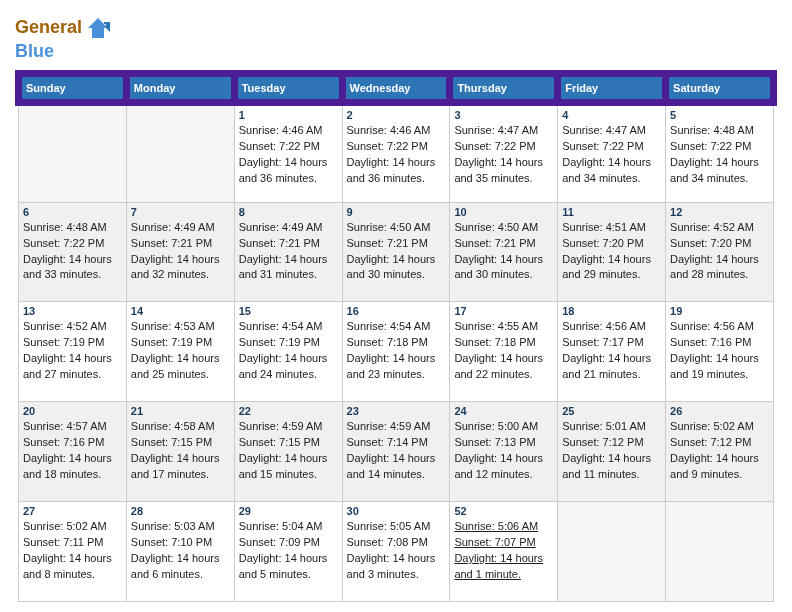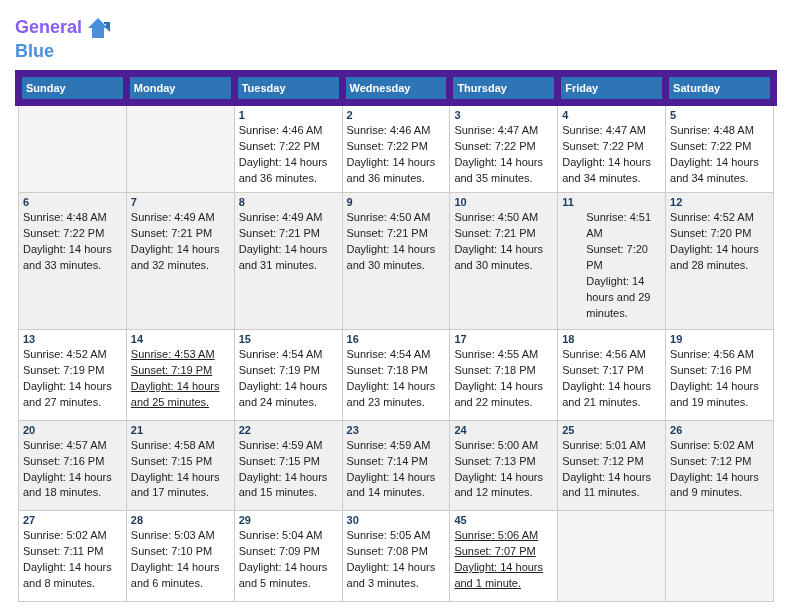--- a/index.html
+++ b/index.html
@@ -24,21 +24,21 @@
       margin-bottom: 8px;
     }
     .logo {
       display: flex;
       align-items: center;
       margin-top: 4px;
     }
     .logo-text {
       font-size: 18px;
       font-weight: bold;
-      color: #8b5cf6;
+      color: #a16207;
       line-height: 1.1;
     }
     .logo-icon {
       width: 28px;
       height: 28px;
       margin-left: 2px;
     }
     .title-block {
       text-align: right;
     }
@@ -193,41 +193,41 @@
 Daylight: 14 hours and 30 minutes.</div>
           </td>
           <td>
             <span class="day-num">10</span>
             <div class="day-info" style="white-space: pre-line;">Sunrise: 4:50 AM
 Sunset: 7:21 PM
 Daylight: 14 hours and 30 minutes.</div>
           </td>
           <td>
             <span class="day-num">11</span>
-            <div class="day-info" style="white-space: pre-line; margin-left: 24px;">Sunrise: 4:51 AM
+            <div class="day-info" style="white-space: pre-line;">Sunrise: 4:51 AM
 Sunset: 7:20 PM
 Daylight: 14 hours and 29 minutes.</div>
           </td>
           <td>
             <span class="day-num">12</span>
             <div class="day-info" style="white-space: pre-line;">Sunrise: 4:52 AM
 Sunset: 7:20 PM
 Daylight: 14 hours and 28 minutes.</div>
           </td>
         </tr>
         <tr>
           <td>
             <span class="day-num">13</span>
             <div class="day-info" style="white-space: pre-line;">Sunrise: 4:52 AM
 Sunset: 7:19 PM
 Daylight: 14 hours and 27 minutes.</div>
           </td>
           <td>
             <span class="day-num">14</span>
-            <div class="day-info" style="white-space: pre-line; text-decoration: underline;">Sunrise: 4:53 AM
+            <div class="day-info" style="white-space: pre-line;">Sunrise: 4:53 AM
 Sunset: 7:19 PM
 Daylight: 14 hours and 25 minutes.</div>
           </td>
           <td>
             <span class="day-num">15</span>
             <div class="day-info" style="white-space: pre-line;">Sunrise: 4:54 AM
 Sunset: 7:19 PM
 Daylight: 14 hours and 24 minutes.</div>
           </td>
           <td>
@@ -318,21 +318,21 @@
 Sunset: 7:09 PM
 Daylight: 14 hours and 5 minutes.</div>
           </td>
           <td>
             <span class="day-num">30</span>
             <div class="day-info" style="white-space: pre-line;">Sunrise: 5:05 AM
 Sunset: 7:08 PM
 Daylight: 14 hours and 3 minutes.</div>
           </td>
           <td>
-            <span class="day-num">45</span>
+            <span class="day-num">52</span>
             <div class="day-info" style="white-space: pre-line; text-decoration: underline;">Sunrise: 5:06 AM
 Sunset: 7:07 PM
 Daylight: 14 hours and 1 minute.</div>
           </td>
           <td class="empty"></td>
           <td class="empty"></td>
         </tr>
       </tbody>
   </table>
 </div>

